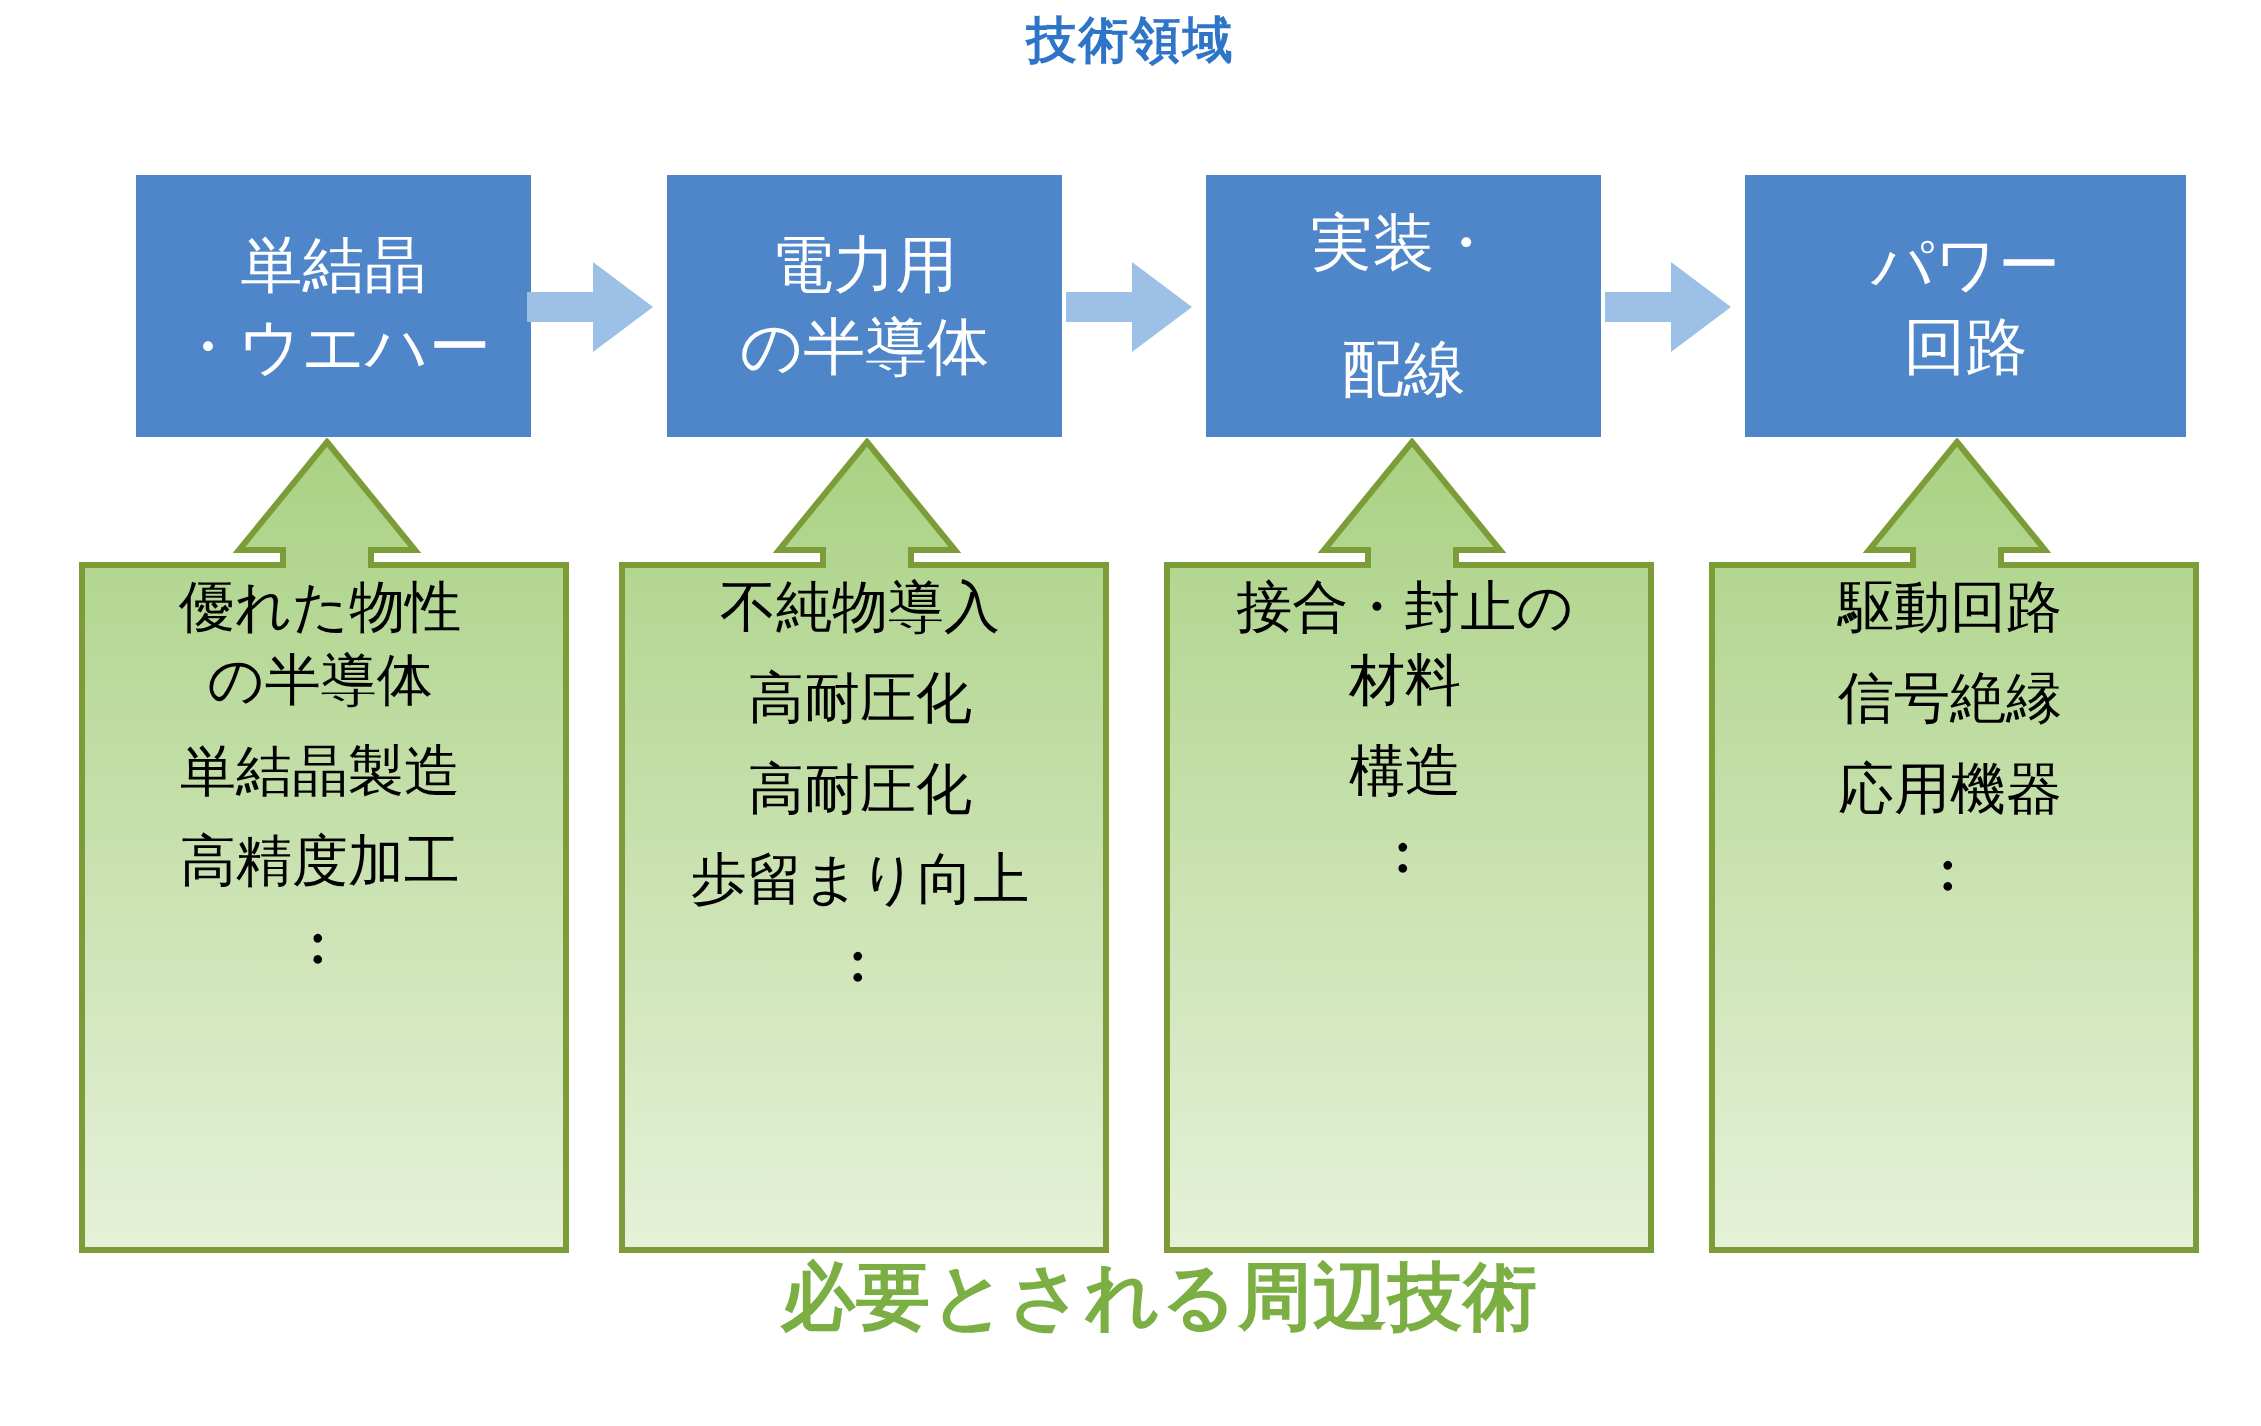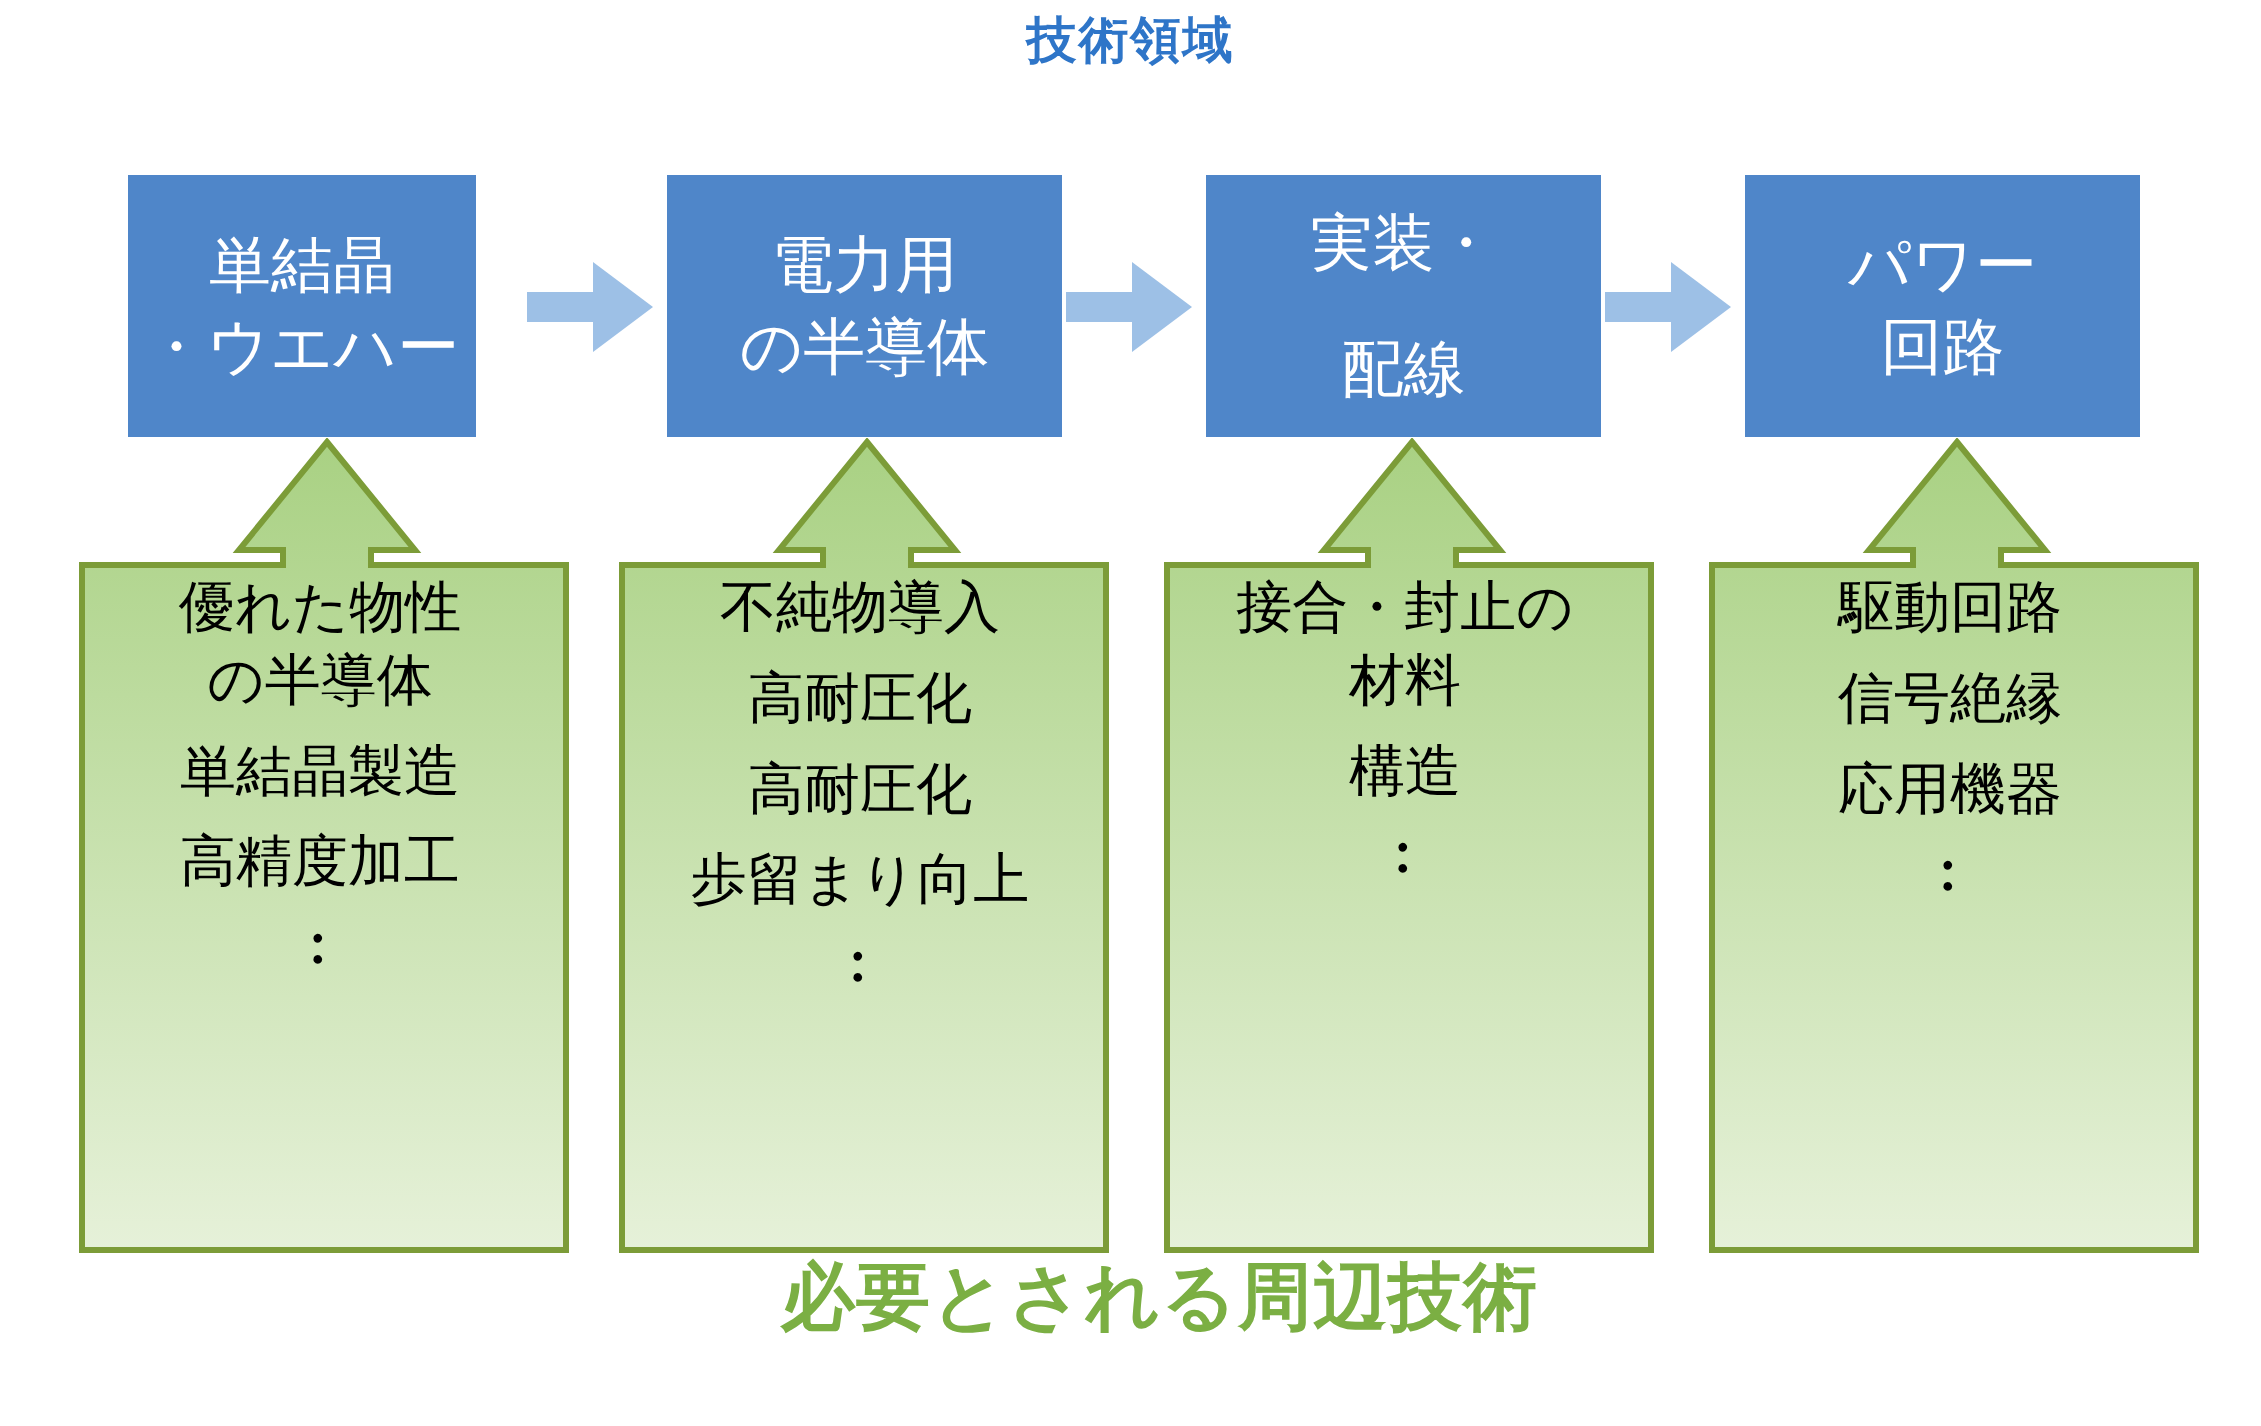--- a/index.html
+++ b/index.html
@@ -115,36 +115,36 @@
     letter-spacing: 0;
   }
 </style>
 </head>
 <body>
 
 <div id="stage">
 
   <div class="top-title">技術領域</div>
 
-  <div class="blue-box" id="bb0" style="left:128px; width:348px;">
+  <div class="blue-box" id="bb0" style="left:136px; width:395px;">
     <span class="bline">単結晶</span>
     <span class="bline">・ウエハー</span>
   </div>
 
   <div class="blue-box" id="bb1" style="left:667px; width:395px;">
     <span class="bline">電力用</span>
     <span class="bline">の半導体</span>
   </div>
 
   <div class="blue-box" id="bb2" style="left:1206px; width:395px;gap:44px;">
     <span class="bline">実装・</span>
     <span class="bline">配線</span>
   </div>
 
-  <div class="blue-box" id="bb3" style="left:1745px; width:395px;">
+  <div class="blue-box" id="bb3" style="left:1745px; width:441px;">
     <span class="bline">パワー</span>
     <span class="bline">回路</span>
   </div>
 
   <div class="blue-arrow" style="left:527px;">
     <svg viewBox="0 0 126 90" preserveAspectRatio="none" aria-hidden="true">
       <polygon points="0,30 66,30 66,0 126,45 66,90 66,60 0,60" fill="#9DC0E6"></polygon>
     </svg>
   </div>
   <div class="blue-arrow" style="left:1066px;">

